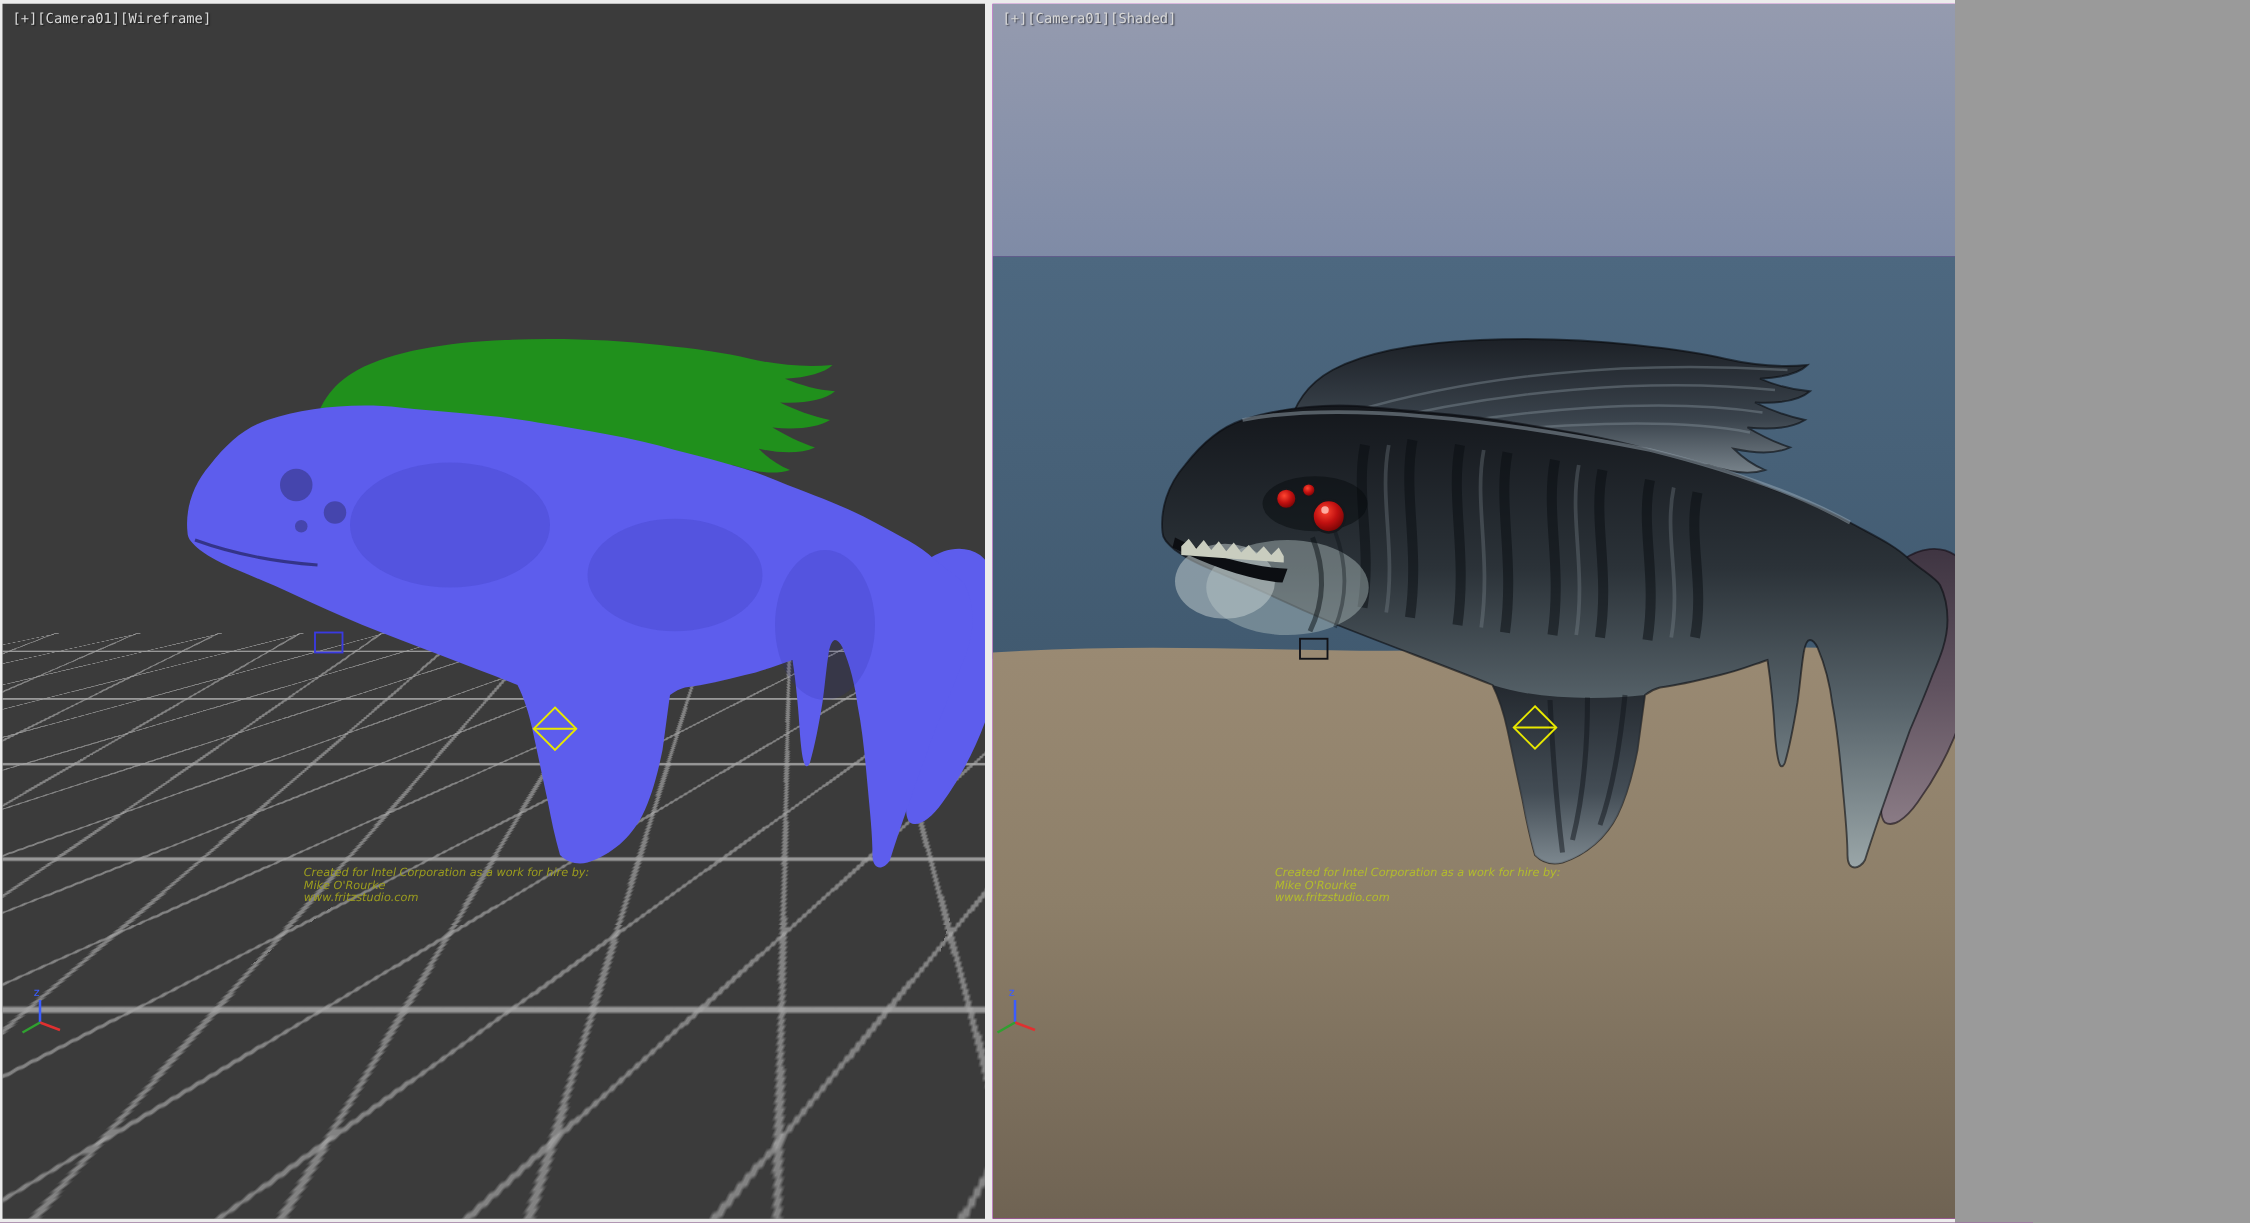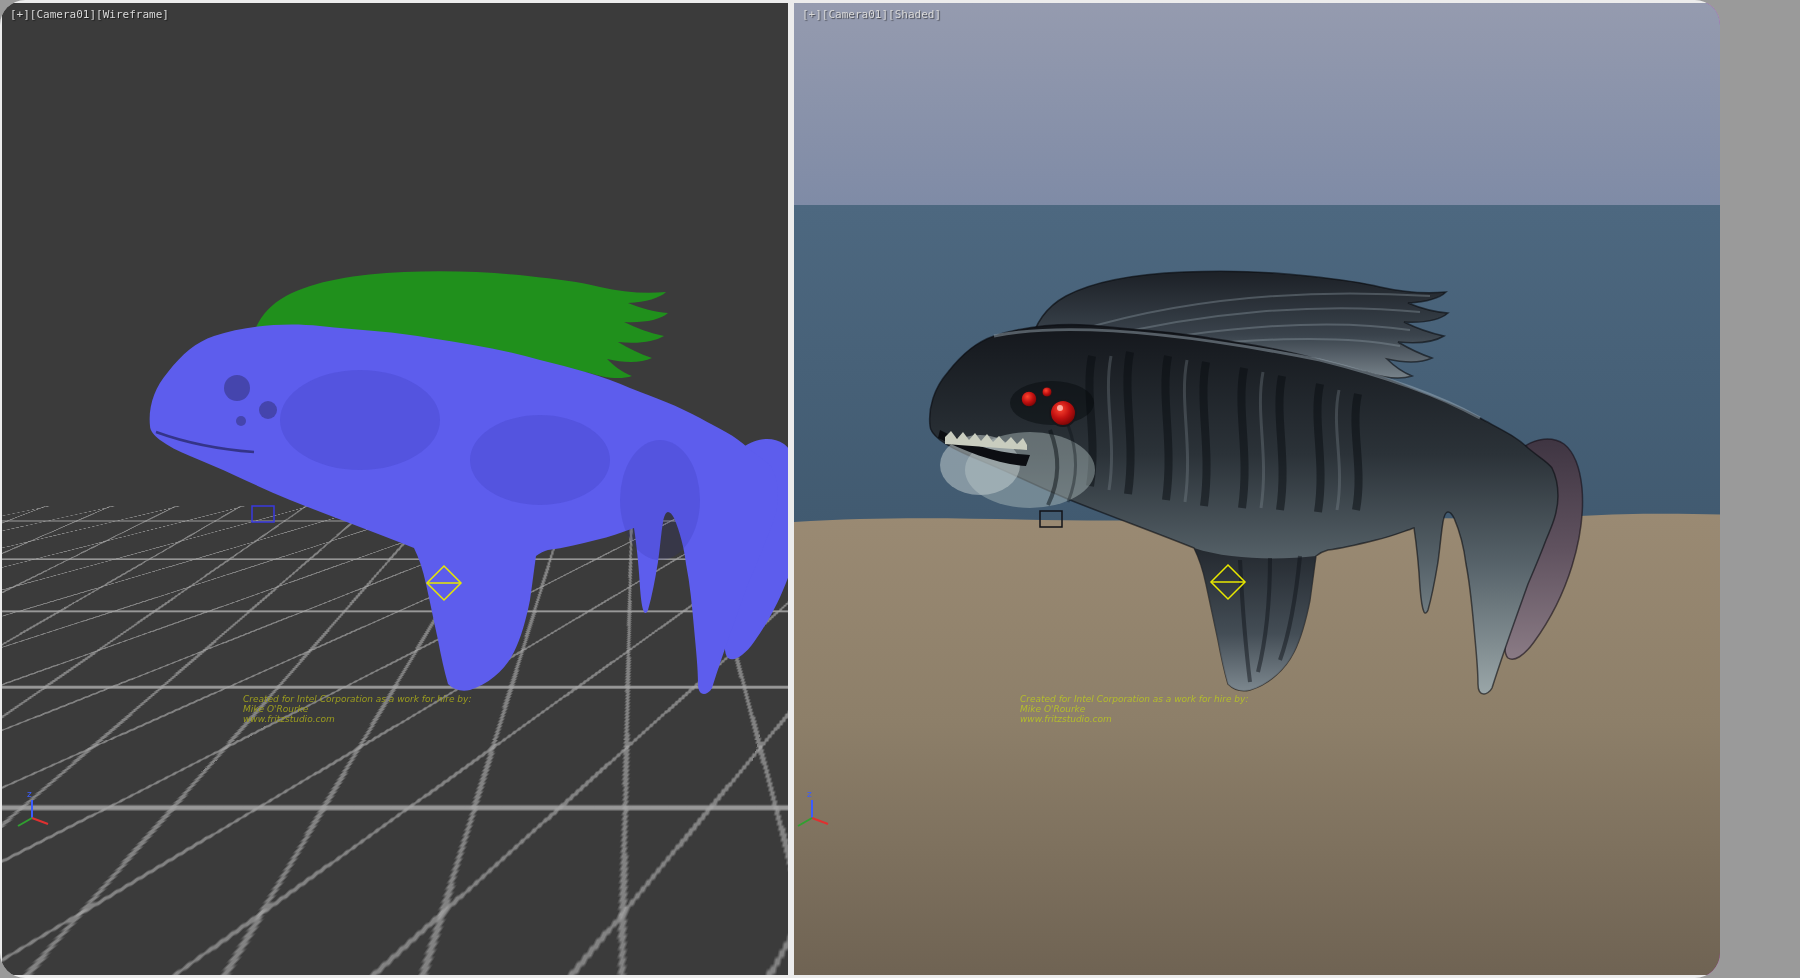--- a/index.html
+++ b/index.html
@@ -1,18 +1,18 @@
 <!DOCTYPE html>
 <html><head>
 <meta charset="utf-8">
 <style>
   html,body{margin:0;padding:0;background:#9a9a9a;}
   .stage{
-    position:relative;width:1720px;height:978px;background:#ececec;
-    overflow:hidden;font-family:"DejaVu Sans",sans-serif;border-radius:25px;
+    position:relative;width:1564px;height:978px;background:#ececec;
+    overflow:hidden;font-family:"DejaVu Sans",sans-serif;
   }
   .viewport{position:absolute;top:3px;height:972px;overflow:hidden;}
   .vp-left{left:2px;width:786px;background:#3b3b3b;}
   .vp-right{left:794px;width:1004px;background:#a21caf;}
   .vp-label{
     position:absolute;top:5px;left:8px;z-index:6;
     font-family:"DejaVu Sans Mono",monospace;font-size:11px;color:#d8d8d8;
     text-shadow:1px 1px 1px rgba(0,0,0,.55);white-space:pre;
   }
   .grid-plane{

